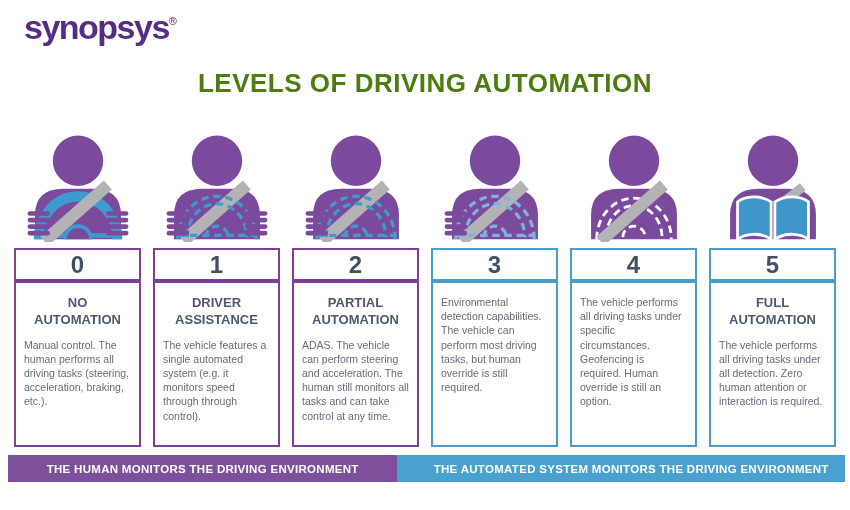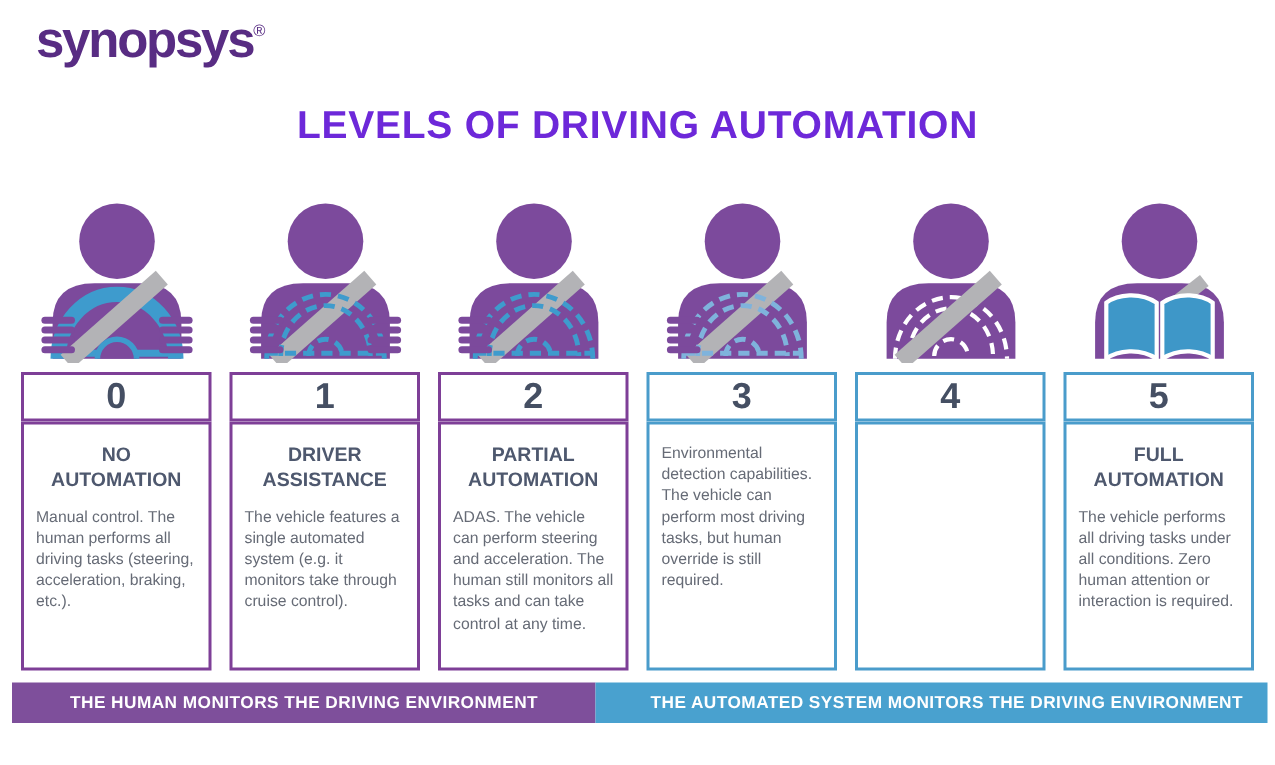--- a/index.html
+++ b/index.html
@@ -11,21 +11,21 @@
   
   .logo {
     position:absolute; top:10px; left:24px;
     font-size:34px; font-weight:700; letter-spacing:-1.5px;
     color:#582C83; line-height:1;
   }
   .logo sup { font-size:11px; font-weight:400; letter-spacing:0; vertical-align:14px; }
   .main-title {
     position:absolute; top:68px; left:0; width:100%;
     text-align:center; font-size:26px; font-weight:700;
-    color:#6d28d9; letter-spacing:0.5px;
+    color:#4d7c0f; letter-spacing:0.5px;
   }
   
   .icons-row {
     position:absolute; top:126px; left:0; width:100%;
     padding:0 14px; display:flex; justify-content:space-between;
   }
   .icon-cell { width:127px; height:116px; display:flex; justify-content:center; align-items:flex-end; }
   .icon-cell svg { width:112px; height:112px; display:block; }
   
   .cards-row {
@@ -188,46 +188,47 @@
       <div class="num-box">0</div>
       <div class="body-box">
         <div class="card-title">NO AUTOMATION</div>
         <div class="card-desc">Manual control. The human performs all driving tasks (steering, acceleration, braking, etc.).</div>
       </div>
     </div>
     <div class="level-card theme-purple">
       <div class="num-box">1</div>
       <div class="body-box">
         <div class="card-title">DRIVER ASSISTANCE</div>
-        <div class="card-desc">The vehicle features a single automated system (e.g. it monitors take through cruise control).</div>
+        <div class="card-desc">The vehicle features a single automated system (e.g. it monitors speed through through control).</div>
       </div>
     </div>
     <div class="level-card theme-purple">
       <div class="num-box">2</div>
       <div class="body-box">
         <div class="card-title">PARTIAL AUTOMATION</div>
         <div class="card-desc">ADAS. The vehicle can perform steering and acceleration. The human still monitors all tasks and can take control at any time.</div>
       </div>
     </div>
     <div class="level-card theme-blue">
       <div class="num-box">3</div>
       <div class="body-box">
         <div class="card-desc">Environmental detection capabilities. The vehicle can perform most driving tasks, but human override is still required.</div>
       </div>
     </div>
     <div class="level-card theme-blue">
       <div class="num-box">4</div>
       <div class="body-box">
+        <div class="card-desc">The vehicle performs all driving tasks under specific circumstances. Geofencing is required. Human override is still an option.</div>
       </div>
     </div>
     <div class="level-card theme-blue">
       <div class="num-box">5</div>
       <div class="body-box">
         <div class="card-title">FULL AUTOMATION</div>
-        <div class="card-desc">The vehicle performs all driving tasks under all conditions. Zero human attention or interaction is required.</div>
+        <div class="card-desc">The vehicle performs all driving tasks under all detection. Zero human attention or interaction is required.</div>
       </div>
     </div>
   </div>
 
   <div class="footer-row">
     <div class="footer-bar purple">THE HUMAN MONITORS THE DRIVING ENVIRONMENT</div>
     <div class="footer-bar blue">THE AUTOMATED SYSTEM MONITORS THE DRIVING ENVIRONMENT</div>
   </div>
 
 </div>

